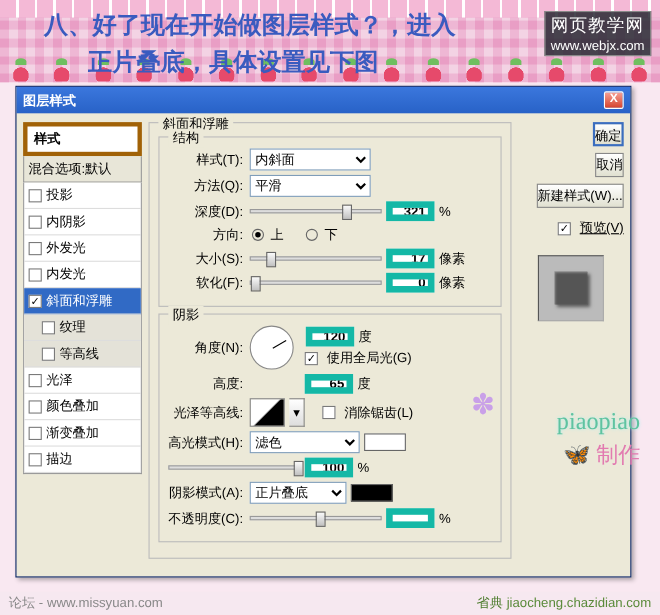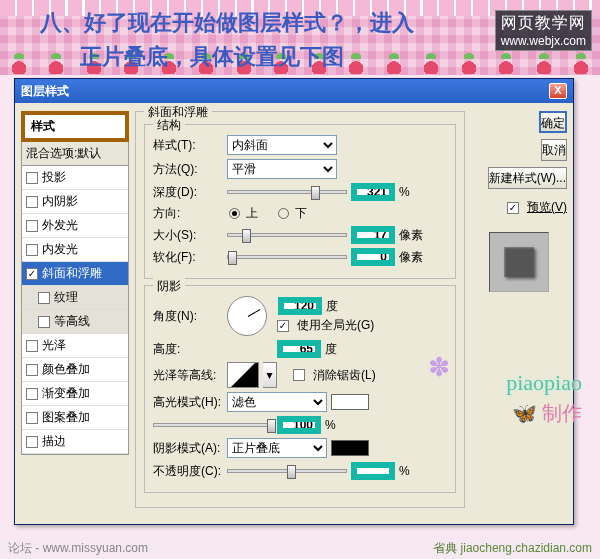--- a/index.html
+++ b/index.html
@@ -22,21 +22,21 @@
 .stylelist{border:1px solid #9a9a9a;border-top:none;background:#fff}
 .srow{display:flex;align-items:center;padding:3px 4px;border-bottom:1px solid #ddd}
 .srow.sel{background:#316ac5;color:#fff}
 .srow.sub{padding-left:16px;background:#e4e2d8}
 .cb{width:12px;height:12px;border:1px solid #7a7a7a;background:#fff;margin-right:4px;display:inline-flex;align-items:center;justify-content:center;font-size:10px;font-family:Arial;color:#000}
 .cb.on:before{content:"✓"}
 .midcol{flex:1}
 .gbox{border:1px solid #bbb;padding:6px 8px 8px;margin-bottom:6px;position:relative}
 .gtitle{position:absolute;top:-8px;left:8px;background:#ece9d8;padding:0 4px}
 .frow{display:flex;align-items:center;margin:4px 0;gap:4px}
-.flab{width:70px;text-align:left;padding-right:2px}
+.flab{width:70px;text-align:right;padding-right:2px}
 select{height:20px;border:1px solid #7f9db9;background:#fff;font-size:12px}
 .slider{flex:1;height:4px;background:#ddd;border:1px solid #999;position:relative;max-width:120px}
 .knob{position:absolute;top:-5px;width:9px;height:14px;background:linear-gradient(#fafafa,#c0c0c0);border:1px solid #666}
 input.num{width:44px;height:18px;border:6px solid #14b8a6;text-align:right;padding-right:2px;font-family:Arial;font-weight:bold}
 .radio{width:11px;height:11px;border:1px solid #666;border-radius:50%;display:inline-flex;align-items:center;justify-content:center;margin:0 2px}
 .radio.on:before{content:"";width:5px;height:5px;background:#000;border-radius:50%}
 .anglewheel{width:40px;height:40px;border:1px solid #888;border-radius:50%;background:#fff;position:relative}
 .anglewheel:before{content:"";position:absolute;top:19px;left:20px;width:14px;height:1px;background:#000;transform-origin:left;transform:rotate(-30deg)}
 .contourbox{width:32px;height:26px;border:1px solid #888;background:linear-gradient(135deg,#fff 48%,#000 52%)}
 .swatch{width:38px;height:16px;border:1px solid #666}
@@ -127,24 +127,20 @@
           <div class="srow">
             <span class="cb"></span>
             <span>颜色叠加</span>
           </div>
           <div class="srow">
             <span class="cb"></span>
             <span>渐变叠加</span>
           </div>
           <div class="srow">
             <span class="cb"></span>
-            <span>图案叠加</span>
-          </div>
-          <div class="srow">
-            <span class="cb"></span>
             <span>描边</span>
           </div>
         </div>
     </div>
 
     <div class="midcol">
       <div class="gbox">
         <div class="gtitle">斜面和浮雕</div>
         <div class="gbox" style="margin-top:6px">
           <div class="gtitle">结构</div>
@@ -227,21 +223,21 @@
           </div>
           <div class="frow">
             <div class="slider">
                 <div class="knob" id="k-hop" style="left: 96%;"></div>
               </div>
             <input class="num" value="100" style="">
             <span>%</span>
           </div>
           <div class="frow">
             <span class="flab">阴影模式(A):</span>
-            <select style="width:100px"><option>正片叠底</option></select>
+            <select style="width:88px"><option>正片叠底</option></select>
             <div class="swatch" id="scolor" style="background: rgb(0, 0, 0);"></div>
           </div>
           <div class="frow">
             <span class="flab">不透明度(C):</span>
             <div class="slider">
                 <div class="knob" id="k-sop" style="left: 50%;"></div>
               </div>
             <input class="num" style="">
             <span>%</span>
           </div>

